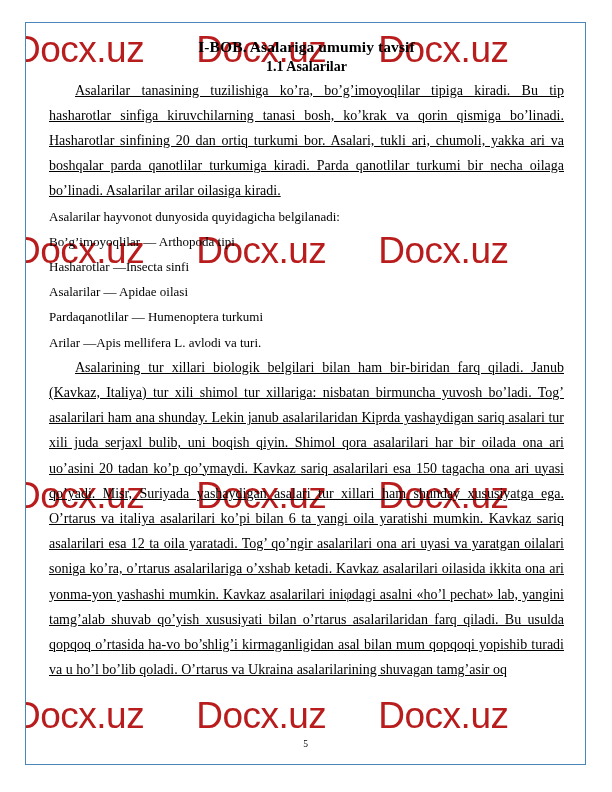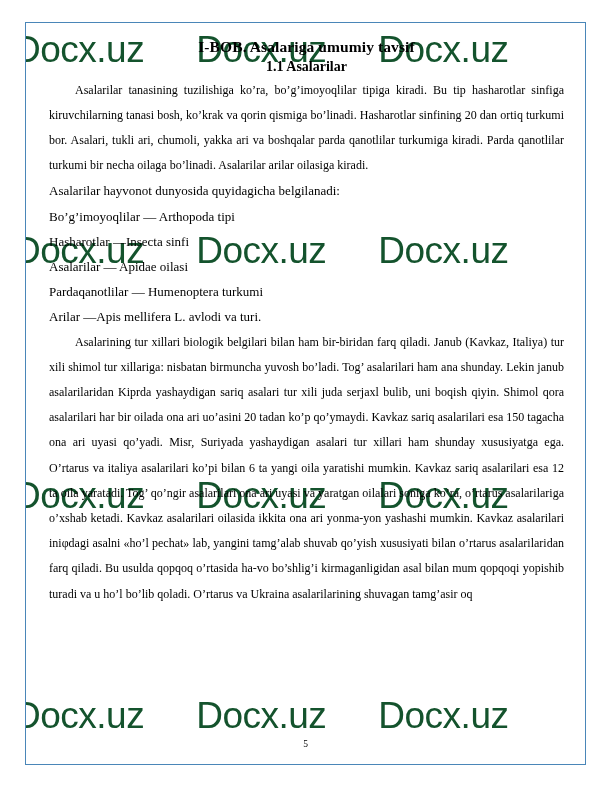--- a/index.html
+++ b/index.html
@@ -42,21 +42,21 @@
     left: -12px;
     width: 620px;
     display: flex;
     justify-content: flex-start;
     white-space: nowrap;
   }
   .wm {
     font-family: "Liberation Sans", "DejaVu Sans", sans-serif;
     font-size: 37px;
     font-weight: 400;
-    color: #14532d;
+    color: #b91c1c;
     letter-spacing: -0.5px;
     margin-right: 52px;
   }
 
   
   #content {
     position: absolute;
     left: 0; top: 0;
     width: 100%; height: 100%;
     z-index: 2;
@@ -79,26 +79,27 @@
   }
   h2.section-title {
     font-size: 14px;
     font-weight: bold;
     text-align: center;
     margin: 0 0 1px 0;
     line-height: 1.3;
   }
 
   p.para {
-    font-size: 12px;
+    font-size: 14px;
     line-height: 25.2px;
     text-align: justify;
     text-justify: inter-word;
     margin: 0;
     hyphens: none;
+    text-decoration: underline;
   }
   p.para.indented {
     text-indent: 26px;
   }
   p.line {
     font-size: 13px;
     line-height: 25.2px;
     text-align: left;
     margin: 0;
     white-space: nowrap;

